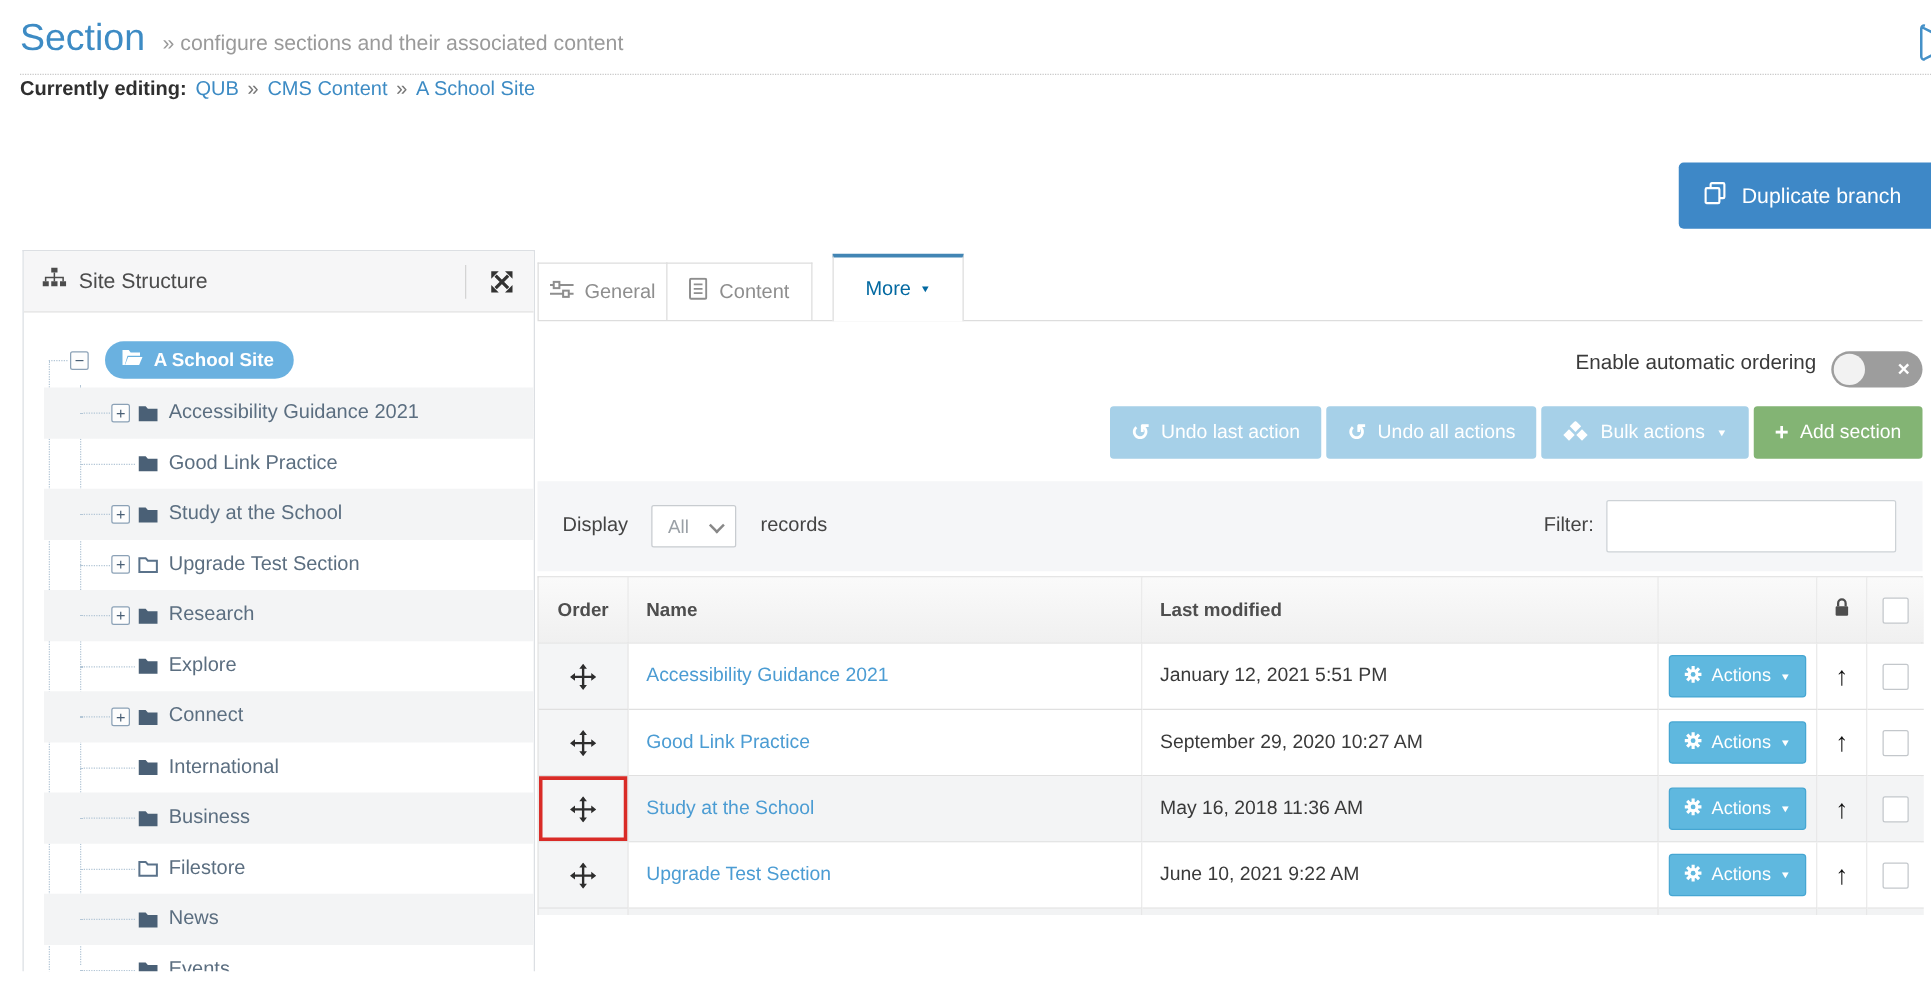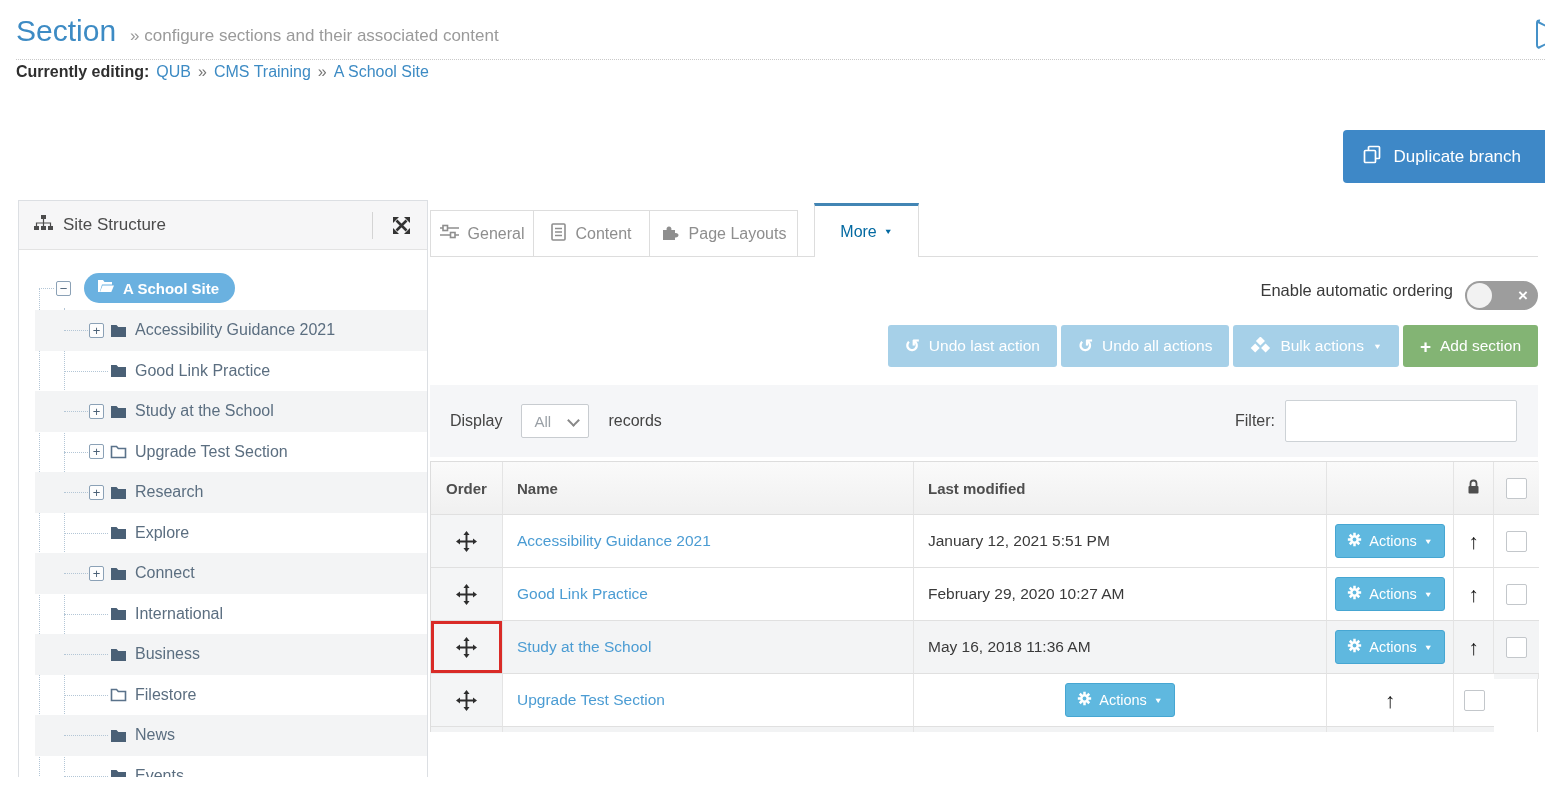--- a/index.html
+++ b/index.html
@@ -102,21 +102,21 @@
 <div class="app-header">
   <div class="title-row">
     <span class="page-title">Section</span>
     <span class="subtitle">» configure sections and their associated content</span>
   </div>
   <div class="divider"></div>
   <div class="editing-row">
     <span class="ce-label">Currently editing:</span>
     <a class="crumb">QUB</a>
     <span class="crumb-sep">»</span>
-    <a class="crumb">CMS Training</a>
+    <a class="crumb">CMS Content</a>
     <span class="crumb-sep">»</span>
     <a class="crumb">A School Site</a>
   </div>
 </div>
 
 <div class="corner-icon">
   <svg width="26" height="34" viewBox="0 0 26 34">
       <path d="M3 5q0-3 3-2.5M3 5v22q0 3 3 2.5M4 4l16 8M4 30l14-7" fill="none" stroke="#4591c8" stroke-width="2"></path>
     </svg>
 </div>
@@ -284,26 +284,20 @@
           </svg></span>
       <span>General</span>
     </div>
     <div class="tab t2">
       <span class="icn"><svg width="15" height="18" viewBox="0 0 15 18">
             <rect x="1" y="1" width="13" height="16" rx="1" fill="none" stroke="#8e8e8e" stroke-width="1.6"></rect>
             <path d="M4 5.5h7M4 9h7M4 12.5h7" stroke="#8e8e8e" stroke-width="1.4"></path>
           </svg></span>
       <span>Content</span>
     </div>
-    <div class="tab t3">
-      <span class="icn"><svg width="19" height="16" viewBox="0 0 19 16">
-            <path d="M2 6h3.6C5.2 4 6.3 2.5 8 2.5S10.8 4 10.4 6H14v3.2c2-.4 3.5.7 3.5 2.1s-1.5 2.5-3.5 2.1V16H2z" fill="#8e8e8e"></path>
-          </svg></span>
-      <span>Page Layouts</span>
-    </div>
     <div class="tab active">
       <span>More</span>
       <span class="caret">▼</span>
     </div>
   </div>
 
 
   <div class="toggle-row">
     <span class="toggle-label">Enable automatic ordering</span>
     <span class="toggle">
@@ -399,21 +393,21 @@
 
     <div class="c order center">
       <span class="move-handle"><svg width="21" height="21" viewBox="0 0 22 22">
             <path fill="#2d2d2d" d="M11 0l3.2 4.2h-2.2v5.8h5.8V7.8L22 11l-4.2 3.2v-2.2h-5.8v5.8h2.2L11 22l-3.2-4.2h2.2v-5.8H4.2v2.2L0 11l4.2-3.2v2.2h5.8V4.2H7.8z"></path>
           </svg></span>
     </div>
     <div class="c pad">
         <a class="row-link">Good Link Practice</a>
       </div>
     <div class="c pad">
-        <span class="cell-date">February 29, 2020 10:27 AM</span>
+        <span class="cell-date">September 29, 2020 10:27 AM</span>
       </div>
     <div class="c center">
       <button class="actions-btn">
         <span class="icn"><svg width="15" height="15" viewBox="0 0 18 18">
               <path d="M9 1v16M1 9h16M3.3 3.3l11.4 11.4M14.7 3.3L3.3 14.7" stroke="#fff" stroke-width="3"></path>
               <circle cx="9" cy="9" r="5.2" fill="#fff"></circle>
               <circle cx="9" cy="9" r="2.3" fill="#5fb8df"></circle>
             </svg></span>
         <span>Actions</span>
         <span class="caret">▼</span>
@@ -456,20 +450,23 @@
       </div>
 
     <div class="c order center">
       <span class="move-handle"><svg width="21" height="21" viewBox="0 0 22 22">
             <path fill="#2d2d2d" d="M11 0l3.2 4.2h-2.2v5.8h5.8V7.8L22 11l-4.2 3.2v-2.2h-5.8v5.8h2.2L11 22l-3.2-4.2h2.2v-5.8H4.2v2.2L0 11l4.2-3.2v2.2h5.8V4.2H7.8z"></path>
           </svg></span>
     </div>
     <div class="c pad">
         <a class="row-link">Upgrade Test Section</a>
       </div>
+    <div class="c pad">
+        <span class="cell-date">June 10, 2021 9:22 AM</span>
+      </div>
     <div class="c center">
       <button class="actions-btn">
         <span class="icn"><svg width="15" height="15" viewBox="0 0 18 18">
               <path d="M9 1v16M1 9h16M3.3 3.3l11.4 11.4M14.7 3.3L3.3 14.7" stroke="#fff" stroke-width="3"></path>
               <circle cx="9" cy="9" r="5.2" fill="#fff"></circle>
               <circle cx="9" cy="9" r="2.3" fill="#5fb8df"></circle>
             </svg></span>
         <span>Actions</span>
         <span class="caret">▼</span>
       </button>

